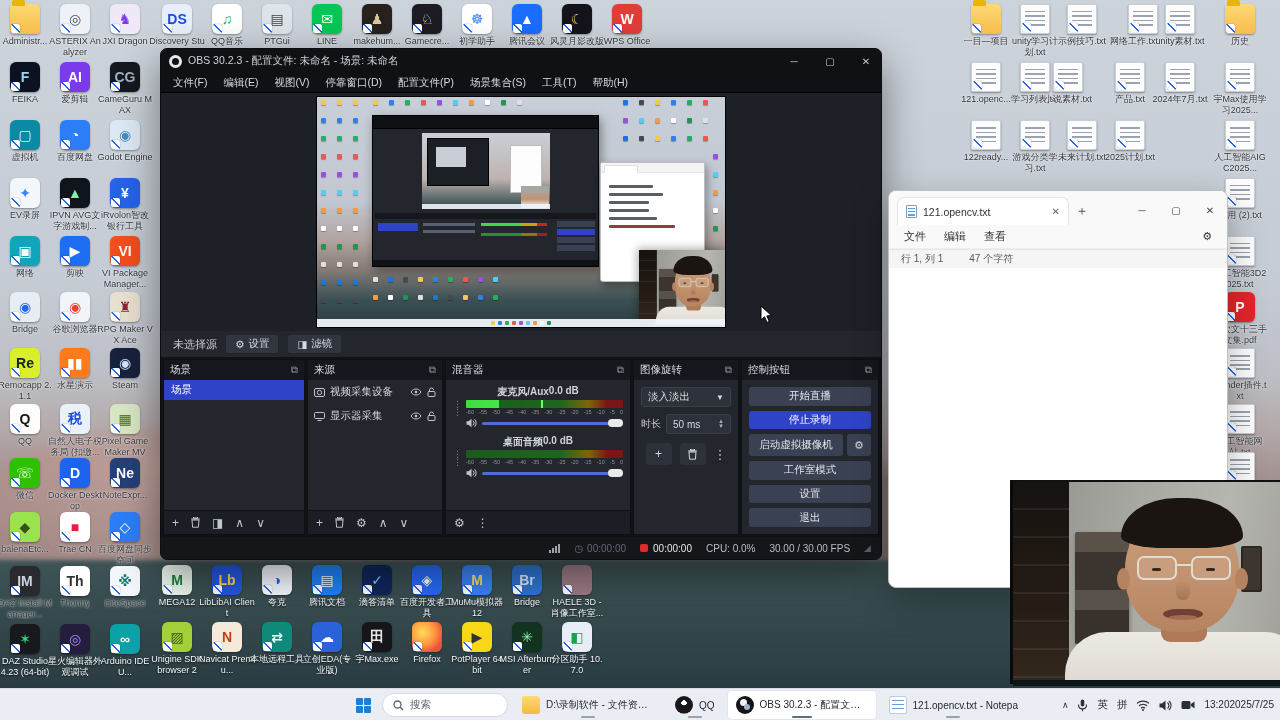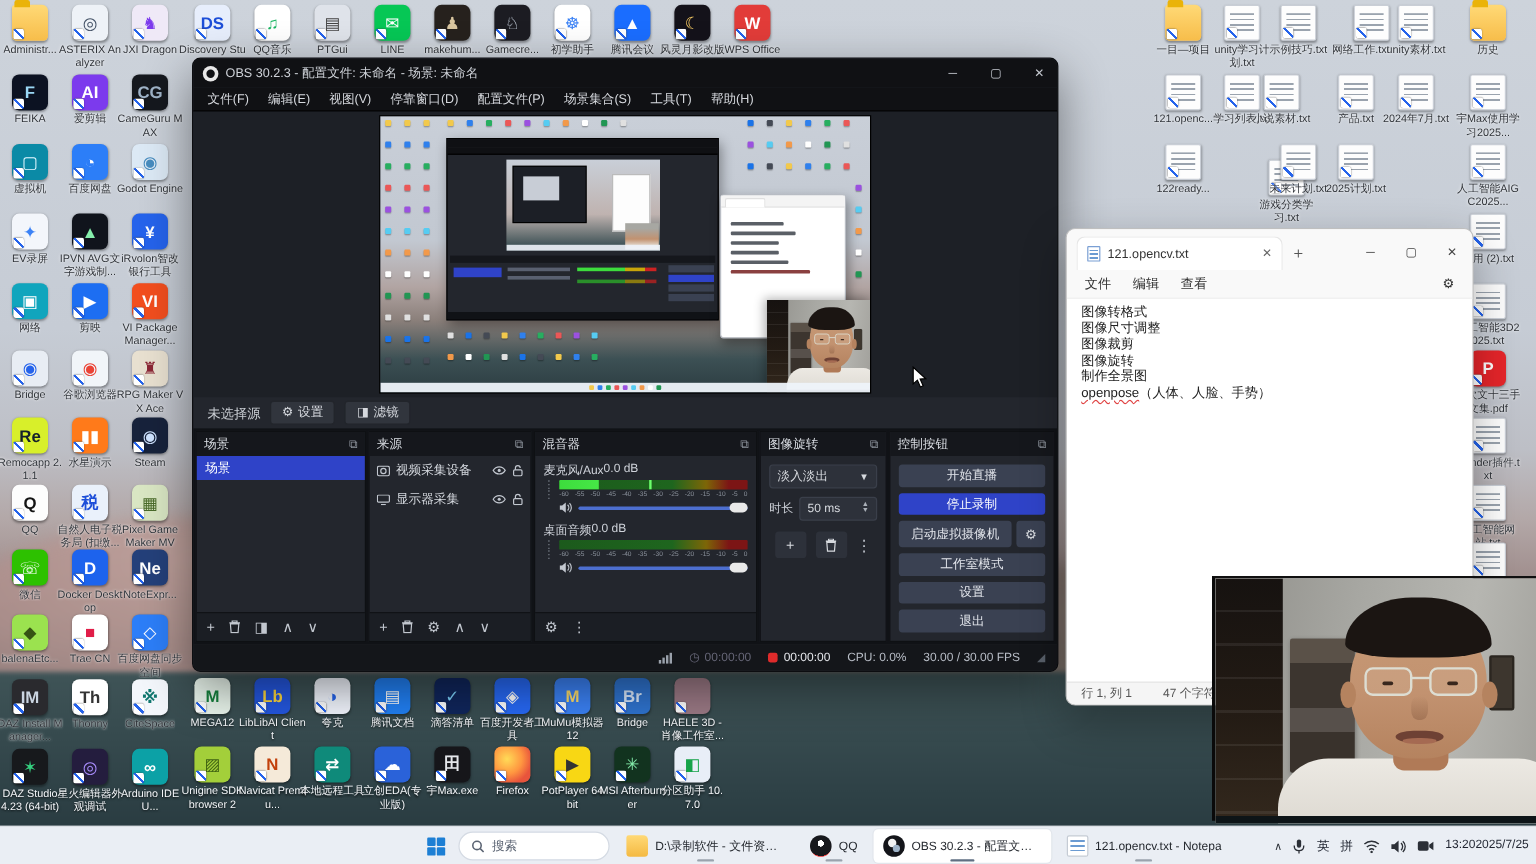--- a/index.html
+++ b/index.html
@@ -52,21 +52,21 @@
   .panel-h .pt{font-size:10.5px;color:#dadee4;}
   .panel-h .pop{font-size:10px;color:#8f959e;}
   .panel-b{flex:1;min-height:0;position:relative;}
   .panel-f{height:24px;background:#1b1e24;border-top:1px solid #101216;display:flex;align-items:center;gap:12px;padding:0 8px;flex:0 0 auto;}
   .tool{color:#c2c7cf;font-size:12px;line-height:1;display:flex;align-items:center;}
   .litem{height:20px;display:flex;align-items:center;padding:0 7px;font-size:10.5px;color:#d4d8de;}
   .litem.sel{background:#2f43c8;color:#fff;}
   .srow{height:24px;display:flex;align-items:center;gap:5px;padding:0 6px;font-size:10.5px;color:#d4d8de;}
   .srow .sp{flex:1;}
   .mixer-b{padding:5px 7px;display:flex;flex-direction:column;gap:7px;}
-  .mtrack .nrow{display:flex;justify-content:flex-start;font-size:10px;color:#cfd3da;margin-bottom:1px;}
+  .mtrack .nrow{display:flex;justify-content:center;font-size:10px;color:#cfd3da;margin-bottom:1px;font-weight:bold;}
   .mtrack .mrow{display:flex;gap:4px;align-items:flex-start;}
   .mtrack .dots{color:#7b828c;font-size:9px;line-height:8px;}
   .mtrack .mcol{flex:1;}
   .meter{height:8px;border-radius:1px;position:relative;overflow:hidden;
     background:linear-gradient(90deg,#1c5a1c 0%,#1e661e 60%,#7d6607 78%,#7c1515 90%,#7c1515 100%);}
   .meter .lvl{position:absolute;left:0;top:0;bottom:0;background:linear-gradient(90deg,#3ddc3d,#46e846);}
   .meter .pk{position:absolute;top:0;bottom:0;width:2px;background:#6bff6b;}
   .scale{display:flex;justify-content:space-between;font-size:5.5px;color:#8a919b;margin-top:1px;}
   .vrow{display:flex;align-items:center;gap:5px;margin-top:3px;}
   .slider{flex:1;position:relative;height:10px;}
@@ -499,21 +499,21 @@
         <div class="lbl">2024年7月.txt</div>
       </div>
       <div class="dicon" style="left: 1212px; top: 62px;">
         <div class="ic shortcut ic-txt"></div>
         <div class="lbl">宇Max使用学习2025...</div>
       </div>
       <div class="dicon" style="left: 958px; top: 120px;">
         <div class="ic shortcut ic-txt"></div>
         <div class="lbl">122ready...</div>
       </div>
-      <div class="dicon" style="left: 1007px; top: 133px; margin-left: 37px;">
+      <div class="dicon" style="left: 1007px; top: 120px;">
         <div class="ic shortcut ic-txt"></div>
         <div class="lbl">游戏分类学习.txt</div>
       </div>
       <div class="dicon" style="left: 1054px; top: 120px;">
         <div class="ic shortcut ic-txt"></div>
         <div class="lbl">未来计划.txt</div>
       </div>
       <div class="dicon" style="left: 1102px; top: 120px;">
         <div class="ic shortcut ic-txt"></div>
         <div class="lbl">2025计划.txt</div>
@@ -1005,28 +1005,20 @@
       <span class="np-wbtn">✕</span>
     </div>
     <div class="np-menubar">
 
       <span>文件</span>
         <span>编辑</span>
         <span>查看</span>
         <span class="sp" id="np-menu-spacer"></span>
       <span class="np-gear">⚙</span>
     </div>
-    <div class="np-body" id="np-body">
-        <div>图像转格式</div>
-        <div>图像尺寸调整</div>
-        <div>图像裁剪</div>
-        <div>图像旋转</div>
-        <div>制作全景图</div>
-        <div><span class="np-link">openpose</span><span>（人体、人脸、手势）</span></div>
-      </div>
     <div class="np-status">
       <span>行 1, 列 1</span>
       <span>47 个字符</span>
     </div>
   </div>
 
   <div class="cam">
     <div class="face-art">
       <div class="fa-left"></div>
       <div class="fa-poster"></div>

